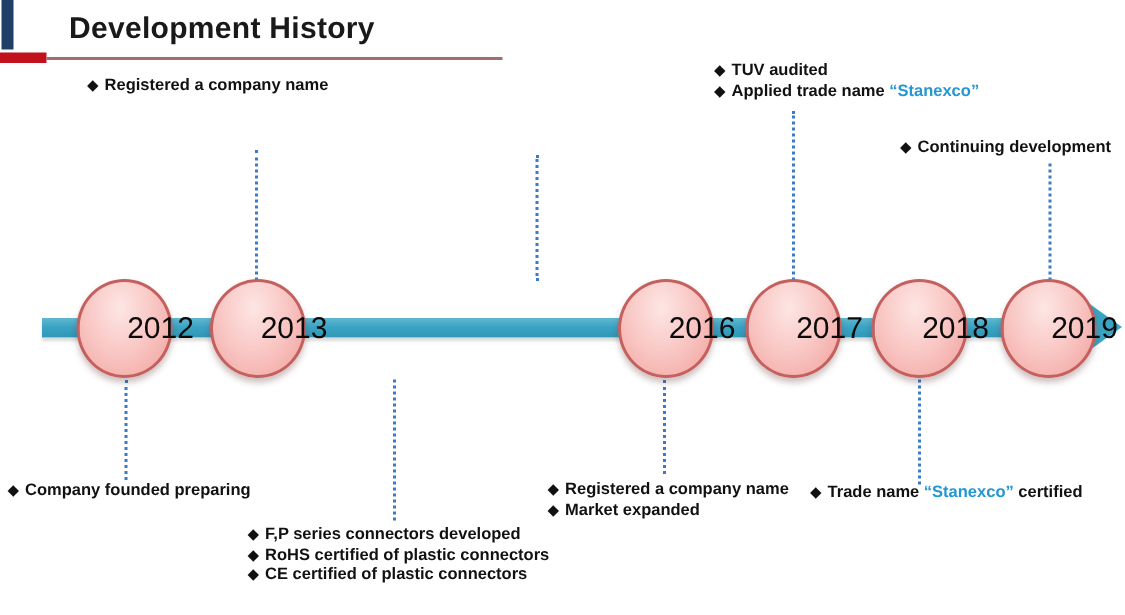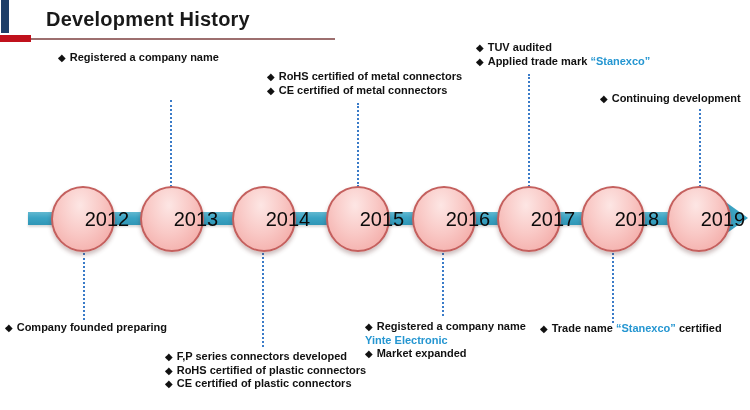--- a/index.html
+++ b/index.html
@@ -66,60 +66,46 @@
   <div class="dot" style="left:262px;top:253px;height:94px"></div>
   <div class="dot" style="left:442px;top:253px;height:63px"></div>
   <div class="dot" style="left:612px;top:253px;height:70px"></div>
 
   <div class="circle" style="left:51px">
       <span>2012</span>
     </div>
   <div class="circle" style="left:140px">
       <span>2013</span>
     </div>
-  <div class="circle" style="left:232px">
-      <span>2014</span>
-    </div>
-  <div class="circle" style="left:326px">
-      <span>2015</span>
-    </div>
   <div class="circle" style="left:412px">
       <span>2016</span>
     </div>
   <div class="circle" style="left:497px">
       <span>2017</span>
     </div>
   <div class="circle" style="left:581px">
       <span>2018</span>
     </div>
   <div class="circle" style="left:667px">
       <span>2019</span>
     </div>
 
   <div class="evt" style="left:47px;top:51px">
     <div class="line" style="margin-left:11px">
       <span class="bullet">◆</span><span>Registered a company name</span>
     </div>
   </div>
 
-  <div class="evt" style="left:267px;top:70px">
-    <div class="line">
-      <span class="bullet">◆</span><span>RoHS certified of metal connectors</span>
-    </div>
-    <div class="line">
-      <span class="bullet">◆</span><span>CE certified of metal connectors</span>
-    </div>
-  </div>
 
   <div class="evt" style="left:476px;top:41px">
     <div class="line">
       <span class="bullet">◆</span><span>TUV audited</span>
     </div>
     <div class="line">
-      <span class="bullet">◆</span><span>Applied trade mark </span><span class="brand">“Stanexco”</span><span></span>
+      <span class="bullet">◆</span><span>Applied trade name </span><span class="brand">“Stanexco”</span><span></span>
     </div>
   </div>
 
   <div class="evt" style="left:600px;top:92px">
     <div class="line">
       <span class="bullet">◆</span><span>Continuing development</span>
     </div>
   </div>
 
   <div class="evt" style="left:5px;top:321px">
@@ -137,21 +123,20 @@
     </div>
     <div class="line">
       <span class="bullet">◆</span><span>CE certified of plastic connectors</span>
     </div>
   </div>
 
   <div class="evt" style="left:365px;top:320px">
     <div class="line">
       <span class="bullet">◆</span><span>Registered a company name</span>
     </div>
-    <div class="line brand">Yinte Electronic</div>
     <div class="line">
       <span class="bullet">◆</span><span>Market expanded</span>
     </div>
   </div>
 
   <div class="evt" style="left:540px;top:322px">
     <div class="line">
       <span class="bullet">◆</span><span>Trade name </span><span class="brand">“Stanexco”</span><span> certified</span>
     </div>
   </div>

